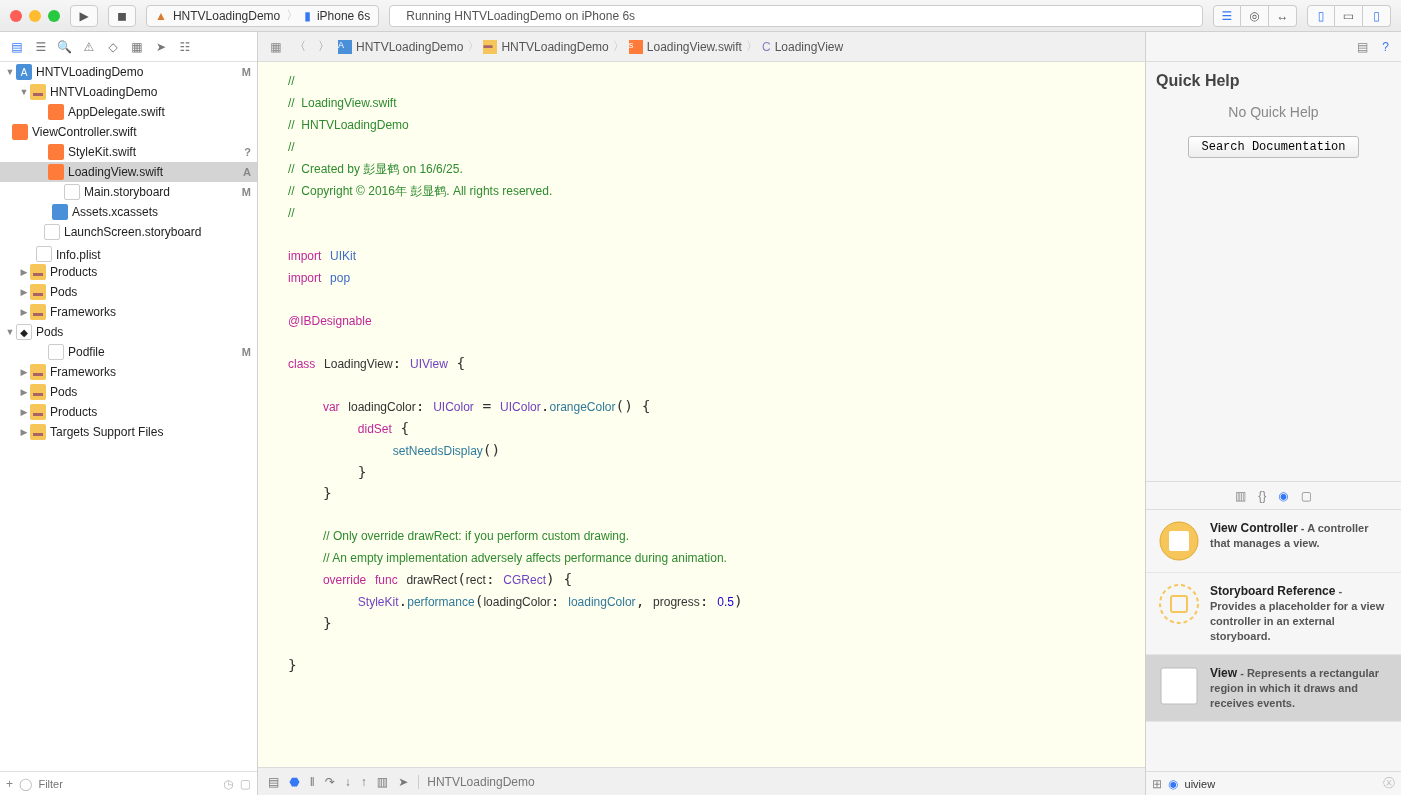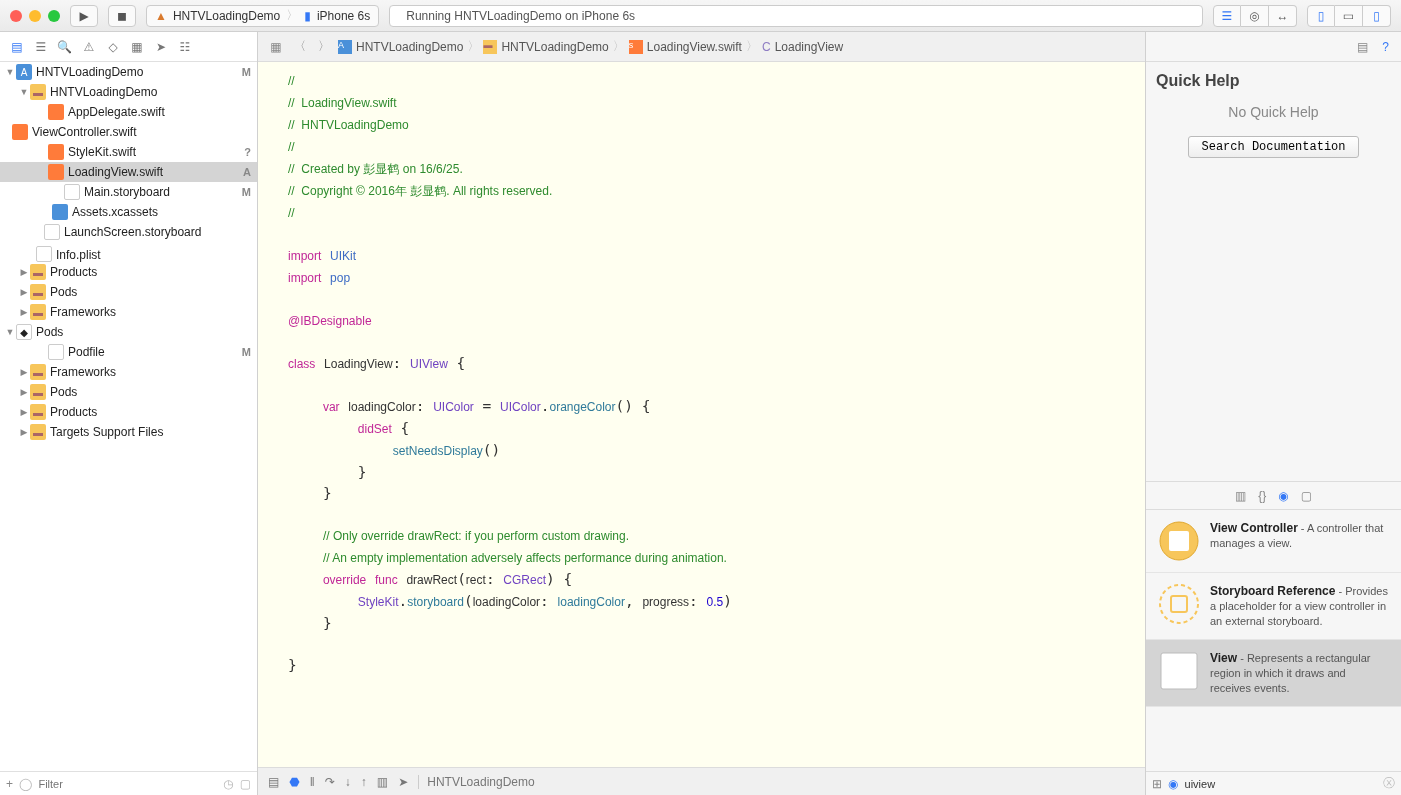--- a/index.html
+++ b/index.html
@@ -63,21 +63,21 @@
     .insp { width:256px; background:#f6f6f6; border-left:1px solid #d0d0d0; display:flex; flex-direction:column;}
     .insptop { height:30px; border-bottom:1px solid #dcdcdc; display:flex; align-items:center; justify-content:flex-end; gap:14px; padding:0 12px; color:#888;}
     .insptop .sel{ color:#3478f6;}
     .qh { padding:10px; }
     .qh h4 { font-size:16px; font-weight:600; color:#444; margin-bottom:14px;}
     .qh .noq { text-align:center; color:#888; font-size:14px; margin-bottom:16px;}
     .qh button{ display:block; margin:0 auto; padding:3px 12px; border:1px solid #bbb; border-radius:3px; background:linear-gradient(#fff,#eee); font-size:12px;font-family:Liberation Mono, monospace;}
     .lib { flex:1; display:flex; flex-direction:column; border-top:1px solid #dcdcdc;}
     .libhdr{ height:28px; display:flex; align-items:center; justify-content:center; gap:12px; color:#888; border-bottom:1px solid #dcdcdc;}
     .libhdr .sel{ color:#3478f6;}
-    .liblist{ flex:1; overflow:auto;}
+    .liblist{ flex:1; overflow:auto;font-weight:bold;}
     .librow{ display:flex; gap:10px; padding:10px 12px; border-bottom:1px solid #e5e5e5;}
     .librow.sel{ background:#d4d4d4;}
     .libicon{ width:42px; height:42px; flex-shrink:0;}
     .libtxt{ font-size:11px; color:#555; line-height:1.35;}
     .libtxt b{ color:#222; font-size:12px;}
     .libftr{ height:24px; display:flex; align-items:center; padding:0 6px; gap:6px; border-top:1px solid #dcdcdc;}
     .libftr input{ flex:1; border:none; background:transparent; outline:none; font-size:11px; color:#333;}
     .x{ color:#bbb; font-size:12px;}
 
     svg { display:block; }
@@ -292,21 +292,21 @@
 
     <span class="c-kw">var</span> <span>loadingColor</span>: <span class="c-typ">UIColor</span> = <span class="c-typ">UIColor</span>.<span class="c-id">orangeColor</span>() {
         <span class="c-kw">didSet</span> {
             <span class="c-id">setNeedsDisplay</span>()
         }
     }
 
     <span class="c-com">// Only override drawRect: if you perform custom drawing.</span>
     <span class="c-com">// An empty implementation adversely affects performance during animation.</span>
     <span class="c-kw">override</span> <span class="c-kw">func</span> <span>drawRect</span>(<span>rect</span>: <span class="c-typ">CGRect</span>) {
-        <span class="c-typ">StyleKit</span>.<span class="c-id">storyboard</span>(<span>loadingColor</span>: <span class="c-id">loadingColor</span>, <span>progress</span>: <span class="c-num">0.5</span>)
+        <span class="c-typ">StyleKit</span>.<span class="c-id">performance</span>(<span>loadingColor</span>: <span class="c-id">loadingColor</span>, <span>progress</span>: <span class="c-num">0.5</span>)
     }
 
 }</div>
   <div class="debugbar">
     <span class="db">▤</span>
     <span class="db blue">⬣</span>
     <span class="db">‖</span>
     <span class="db">↷</span>
     <span class="db">↓</span>
     <span class="db">↑</span>

